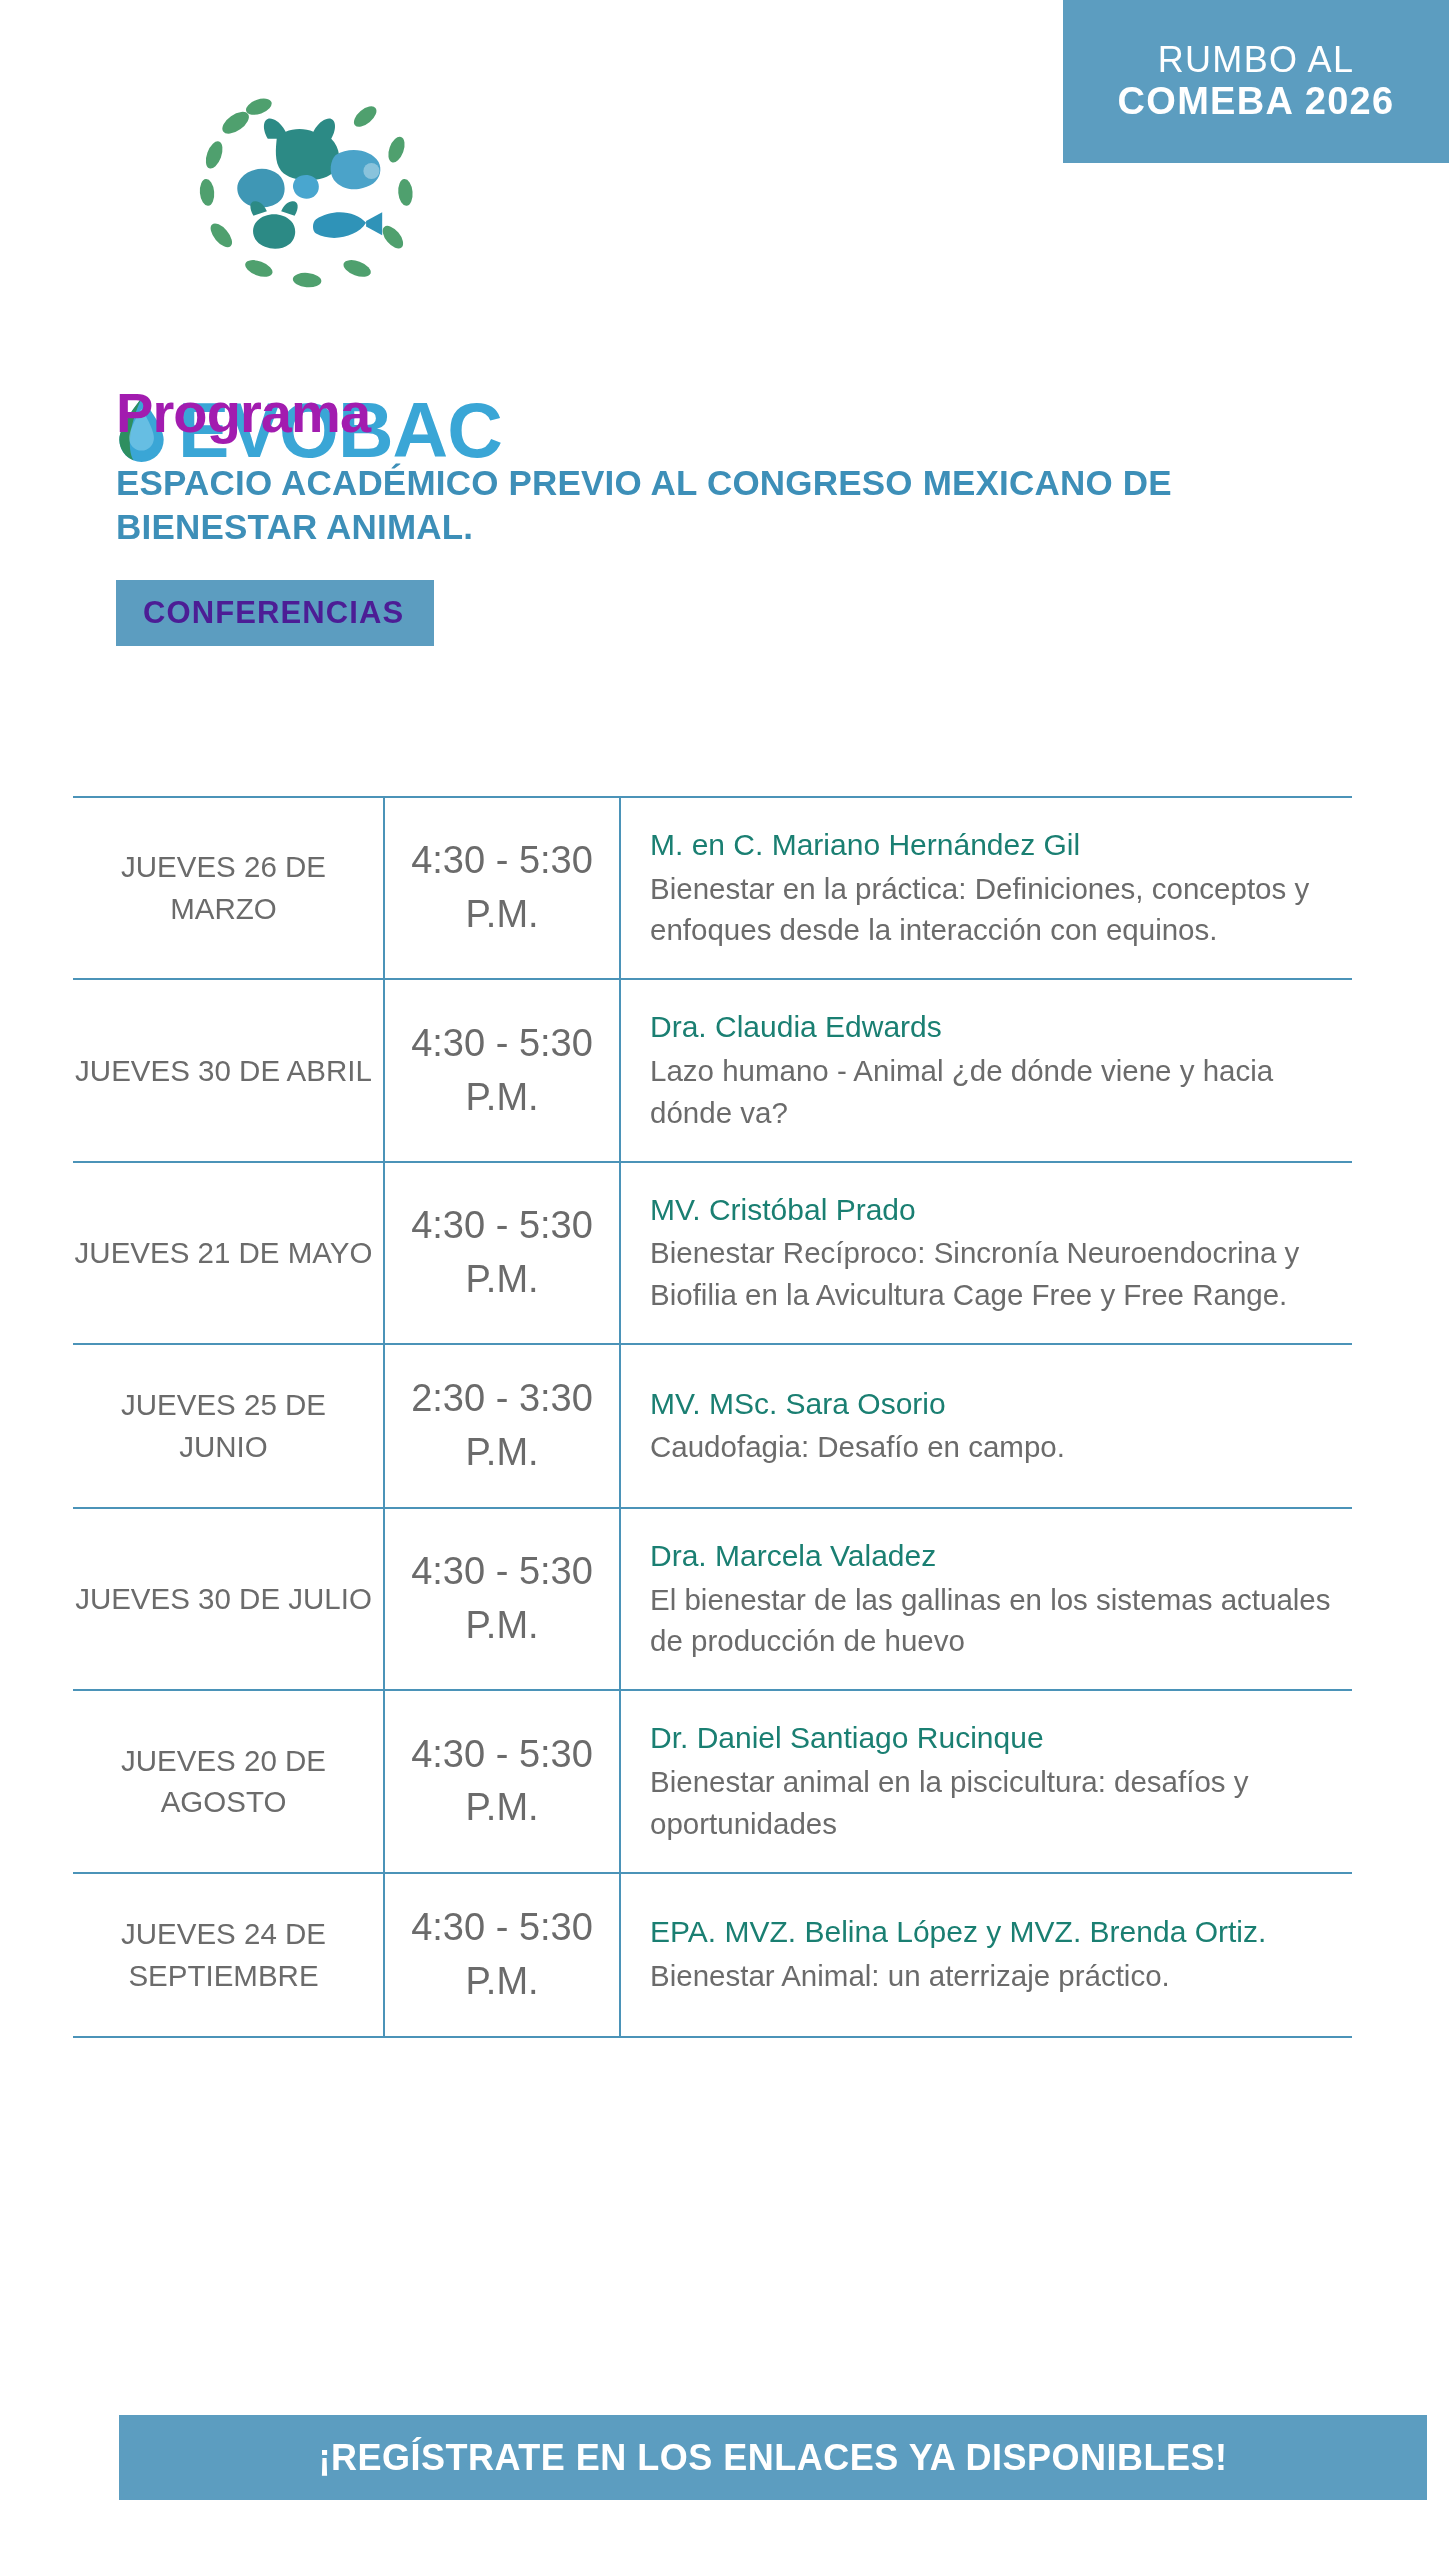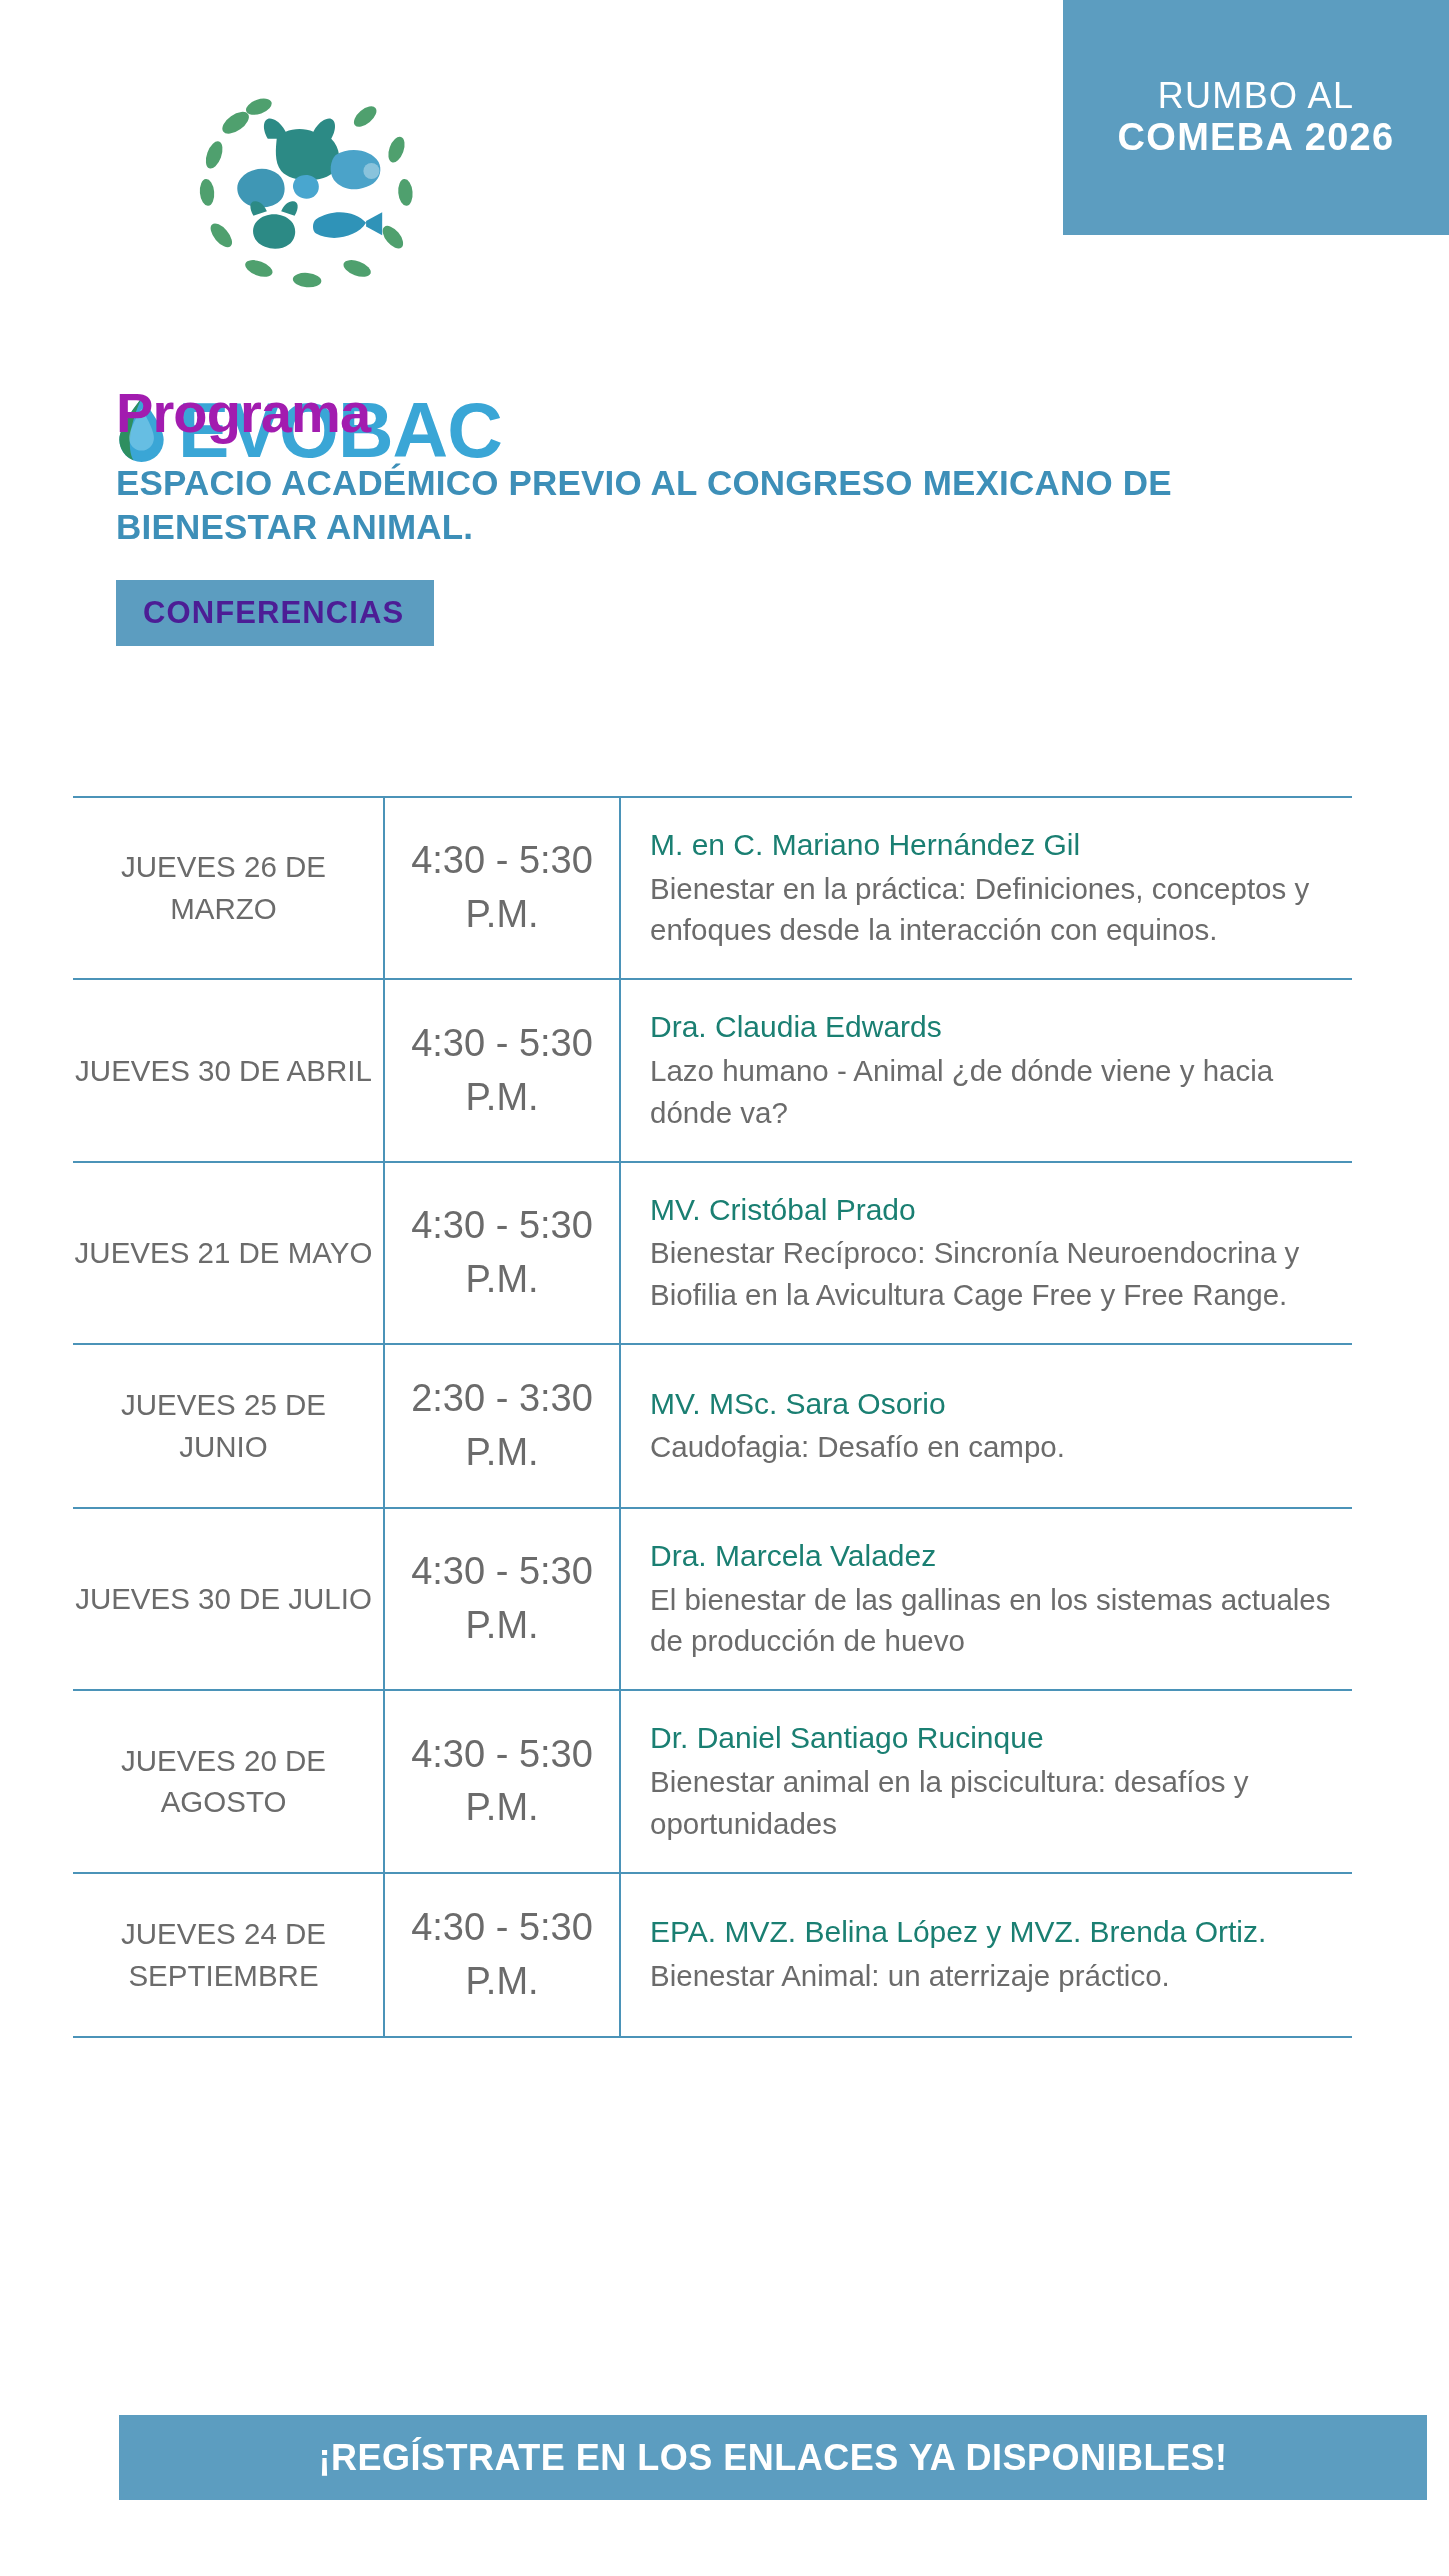--- a/index.html
+++ b/index.html
@@ -22,21 +22,21 @@
     background: #ffffff;
     overflow: hidden;
   }
 
   
   .top-banner {
     position: absolute;
     top: 0;
     right: 0;
     width: 386px;
-    height: 235px;
+    height: 163px;
     background: #5c9dc0;
     color: #ffffff;
     display: flex;
     flex-direction: column;
     align-items: center;
     justify-content: center;
     letter-spacing: 1.3px;
   }
   .top-banner .line1 {
     font-size: 36px;

